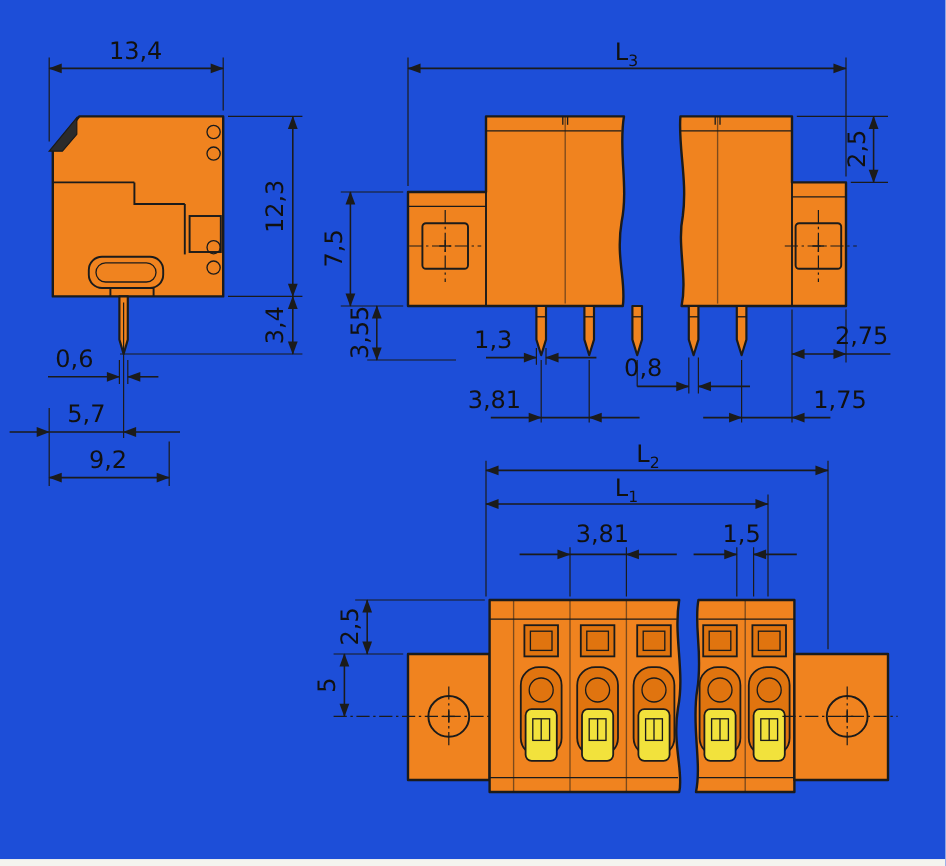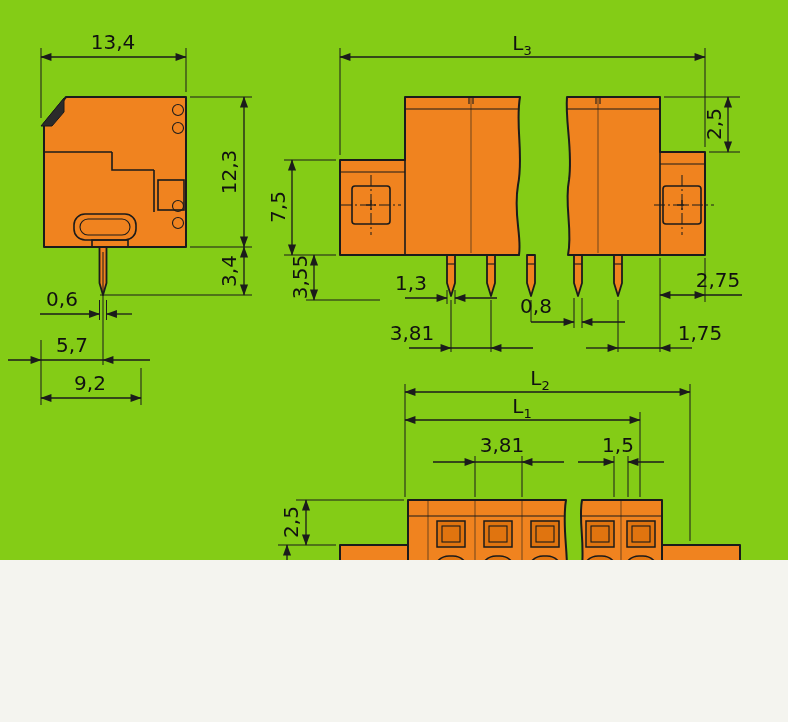--- a/index.html
+++ b/index.html
@@ -1,16 +1,16 @@
 <!DOCTYPE html>
 <html><head>
 <meta charset="utf-8">
 <style>
   html,body{margin:0;padding:0;background:#F4F4EF;}
-  .stage{width:788px;height:560px;position:relative;background:#84cc16;overflow:hidden;}
+  .stage{width:788px;height:716px;position:relative;background:#1d4ed8;overflow:hidden;}
   svg{display:block;}
   .outline{fill:#F0831F;stroke:#1B1B1B;stroke-width:2;stroke-linejoin:round;}
   .outline2{fill:#F0831F;stroke:#1B1B1B;stroke-width:1.8;stroke-linejoin:round;}
   .inner{fill:#E0740F;stroke:#1B1B1B;stroke-width:1.5;}
   .yellow{fill:#F2E23C;stroke:#1B1B1B;stroke-width:1.5;}
   .dark{fill:#2B2B2B;stroke:#1B1B1B;stroke-width:1;}
   .detail{fill:none;stroke:#1B1B1B;stroke-width:1.6;}
   .thin{fill:none;stroke:#1B1B1B;stroke-width:1.1;}
   .sep{fill:none;stroke:#1B1B1B;stroke-width:1.1;opacity:.55;}
   .dim{fill:none;stroke:#1B1B1B;stroke-width:1.3;}

